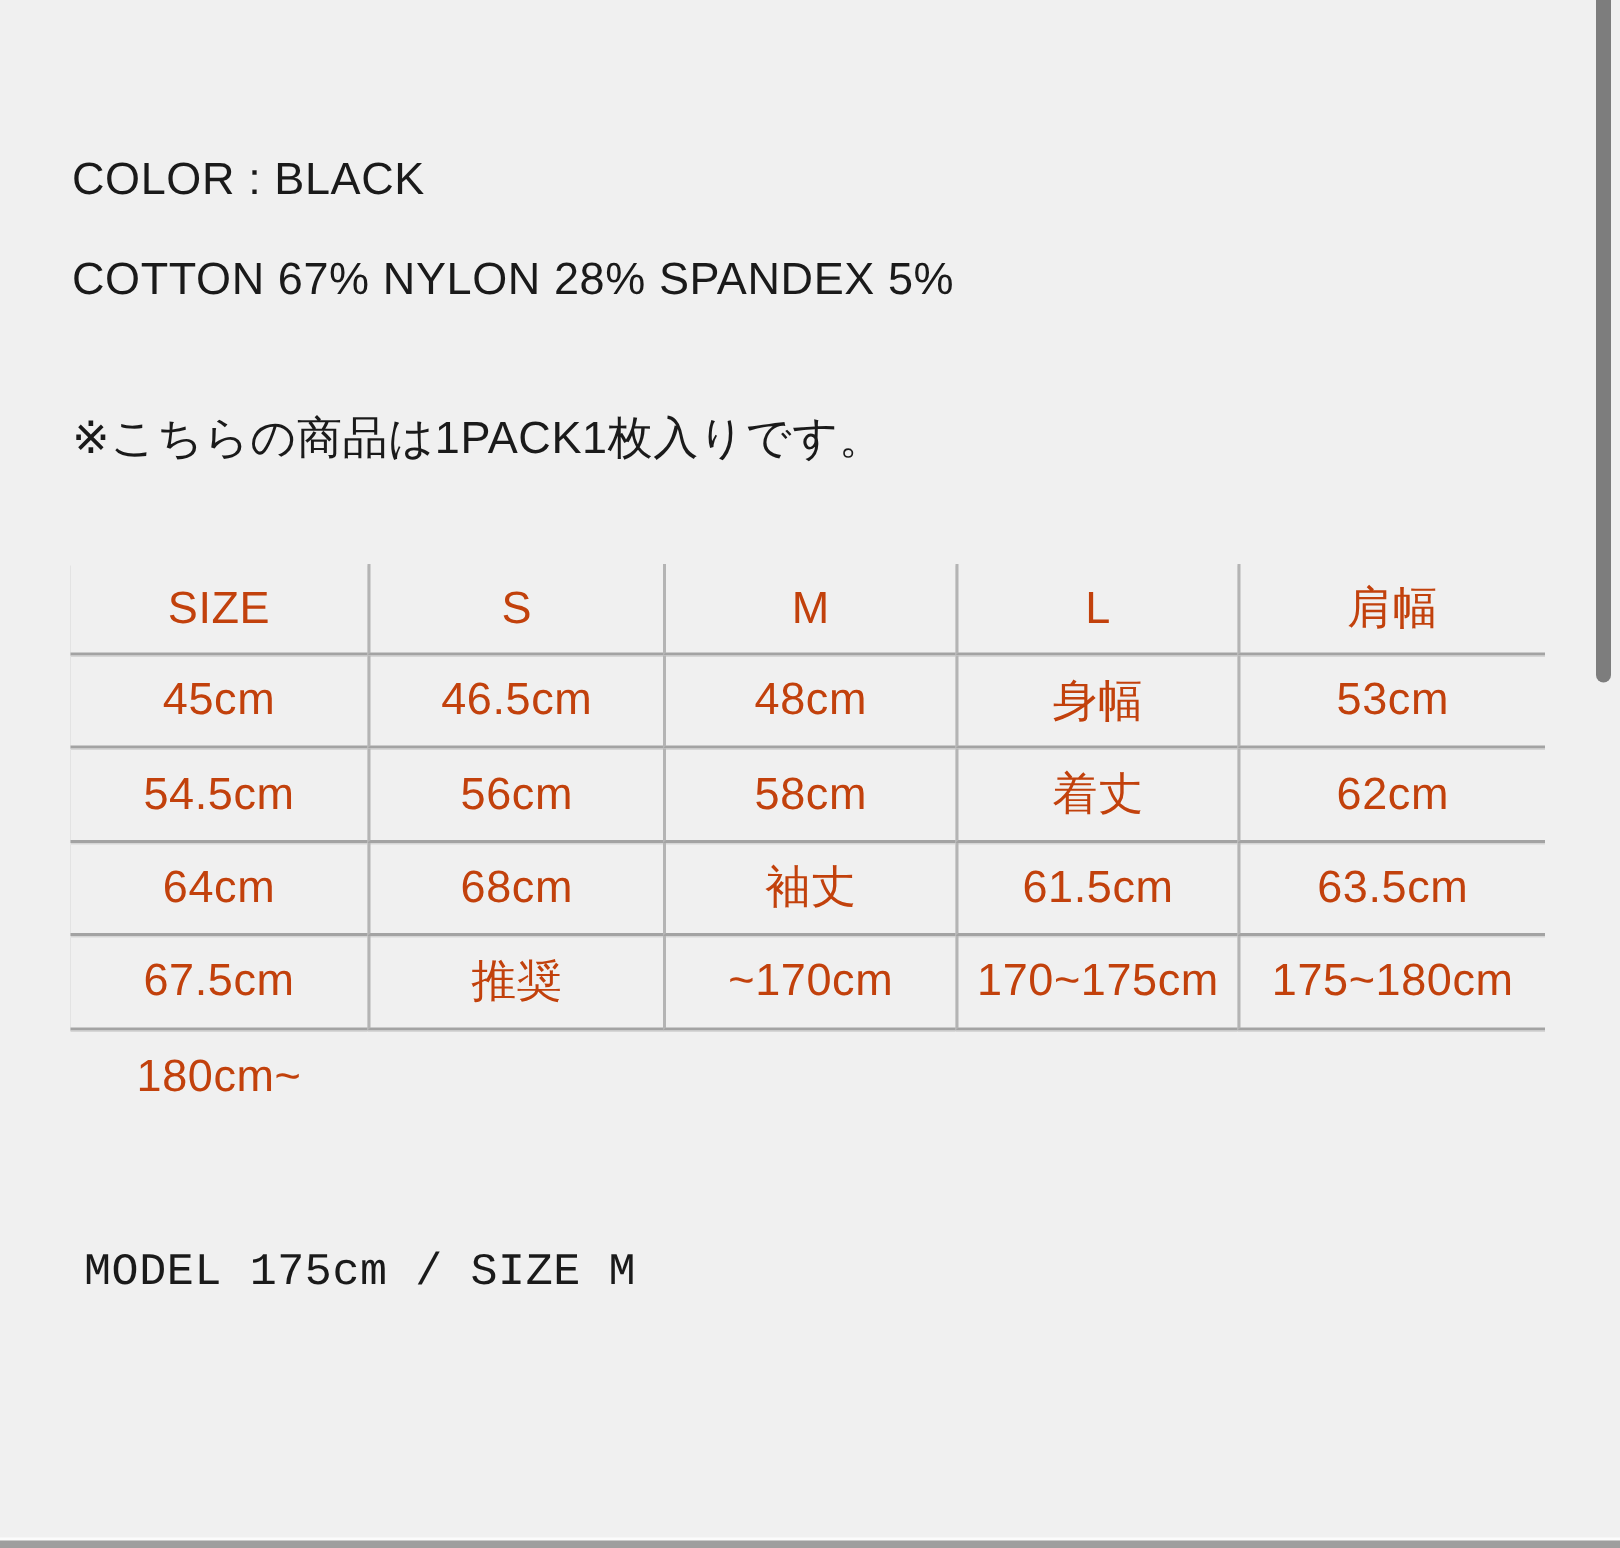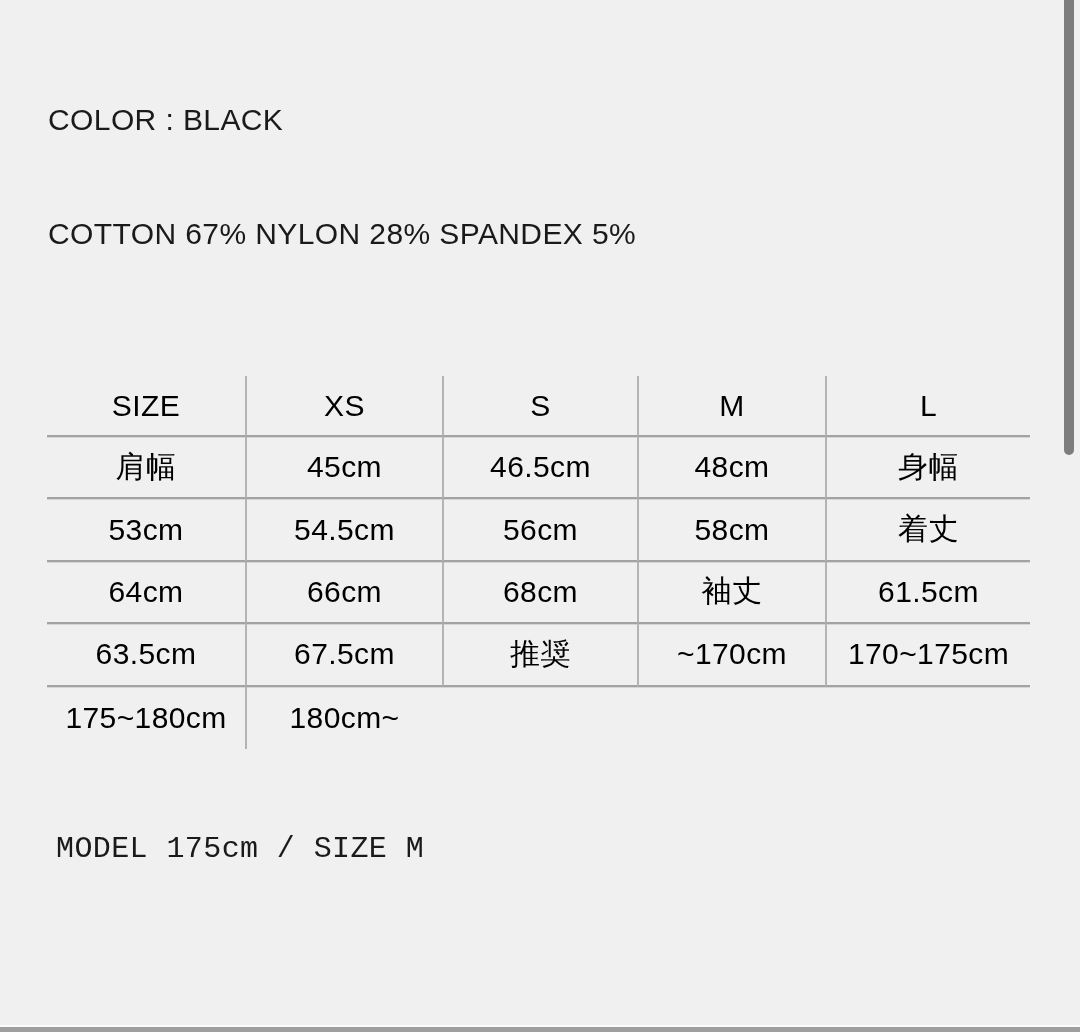--- a/index.html
+++ b/index.html
@@ -23,41 +23,41 @@
   .text-line {
     position: absolute;
     left: 48px;
     font-size: 30px;
     line-height: 34px;
     letter-spacing: 0.4px;
     white-space: nowrap;
     color: #1a1a1a;
   }
   .color-line    { top: 103px; }
-  .material-line { top: 170px; margin-top: 47px; }
+  .material-line { top: 170px; }
   .note-line     { top: 276px; }
   .model-line    { top: 832px; left: 56px; font-family: Liberation Mono, monospace; }
 
   
   .size-table {
     position: absolute;
     left: 47px;
     top: 376px;
     width: 983px;
     display: grid;
     grid-template-columns: 198px 197px 195px 188px 205px;
     grid-template-rows: 61px repeat(5, 62.4px);
   }
   .tcell {
     display: flex;
     align-items: center;
     justify-content: center;
     font-size: 30px;
     letter-spacing: 0.4px;
-    color: #000000;
+    color: #c2410c;
     box-sizing: border-box;
     white-space: nowrap;
   }
   
   .size-table .tcell:nth-child(5n+2),
   .size-table .tcell:nth-child(5n+3),
   .size-table .tcell:nth-child(5n+4),
   .size-table .tcell:nth-child(5n) {
     border-left: 2px solid #b4b4b4;
   }
@@ -96,43 +96,43 @@
     background: #9e9e9e;
   }
 </style>
 </head>
 <body>
 
 <div class="page">
 
   <div class="text-line color-line">COLOR : BLACK</div>
   <div class="text-line material-line">COTTON 67% NYLON 28% SPANDEX 5%</div>
+  <div class="text-line note-line">※こちらの商品は1PACK1枚入りです。</div>
 
   <div class="size-table">
 
     <div class="tcell">SIZE</div>
-    <div class="tcell">XS</div>
     <div class="tcell">S</div>
     <div class="tcell">M</div>
     <div class="tcell">L</div>
 
     <div class="tcell">肩幅</div>
     <div class="tcell">45cm</div>
     <div class="tcell">46.5cm</div>
     <div class="tcell">48cm</div>
 
     <div class="tcell">身幅</div>
     <div class="tcell">53cm</div>
     <div class="tcell">54.5cm</div>
     <div class="tcell">56cm</div>
     <div class="tcell">58cm</div>
 
     <div class="tcell">着丈</div>
+    <div class="tcell">62cm</div>
     <div class="tcell">64cm</div>
-    <div class="tcell">66cm</div>
     <div class="tcell">68cm</div>
 
     <div class="tcell">袖丈</div>
     <div class="tcell">61.5cm</div>
     <div class="tcell">63.5cm</div>
     <div class="tcell">67.5cm</div>
 
     <div class="tcell">推奨</div>
     <div class="tcell">~170cm</div>
     <div class="tcell">170~175cm</div>

